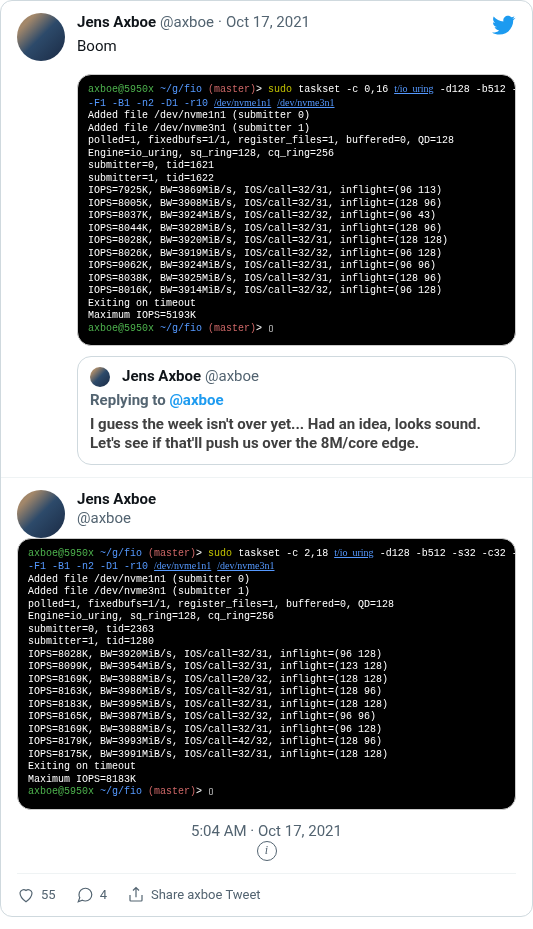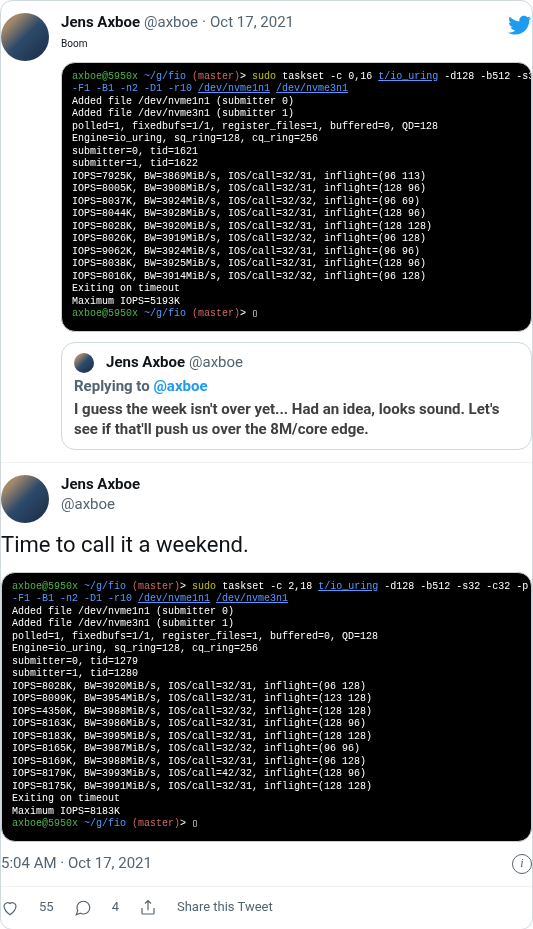--- a/index.html
+++ b/index.html
@@ -5,21 +5,21 @@
   * { margin: 0; padding: 0; box-sizing: border-box; }
   body {
     font-family: -apple-system, BlinkMacSystemFont, "Segoe UI", Roboto, Helvetica, Arial, sans-serif;
     background: #fff;
     color: #0f1419;
     width: 533px;
     font-size: 15px;
     line-height: 1.3;
   }
   .tweet {
-    padding: 12px 0;
+    padding: 12px 16px;
     border-bottom: 1px solid #eff3f4;
   }
   .tweet-header {
     display: flex;
     align-items: flex-start;
   }
   .avatar {
     width: 48px;
     height: 48px;
     border-radius: 50%;
@@ -48,22 +48,22 @@
   .handle, .dot, .date-inline {
     color: #536471;
   }
   .twitter-logo {
     width: 24px;
     height: 24px;
     fill: #1d9bf0;
   }
   .tweet-text {
     margin-top: 4px;
-    margin-bottom: 12px;
-    font-size: 10px;
+    margin-bottom: 18px;
+    font-size: 15px;
     color: #0f1419;
   }
   .large-text {
     font-size: 22px;
     line-height: 1.3;
     margin: 8px 0 12px 0;
   }
   .terminal {
     background: #000;
     border-radius: 14px;
@@ -73,21 +73,21 @@
     line-height: 1.25;
     color: #fff;
     white-space: pre;
     overflow: hidden;
     border: 1px solid #ccc;
   }
   .terminal .g { color: #4db24d; }
   .terminal .y { color: #c0c000; }
   .terminal .c { color: #5599ff; }
   .terminal .r { color: #cc6666; }
-  .terminal .u { text-decoration: underline; }
+  .terminal .u { text-decoration: underline; font-family: Liberation Serif, serif; }
   .quote {
     border: 1px solid #cfd9de;
     border-radius: 14px;
     margin-top: 10px;
     padding: 10px 12px;
   }
   .quote-header {
     display: flex;
     align-items: center;
     gap: 4px;
@@ -112,20 +112,21 @@
   }
   .stacked-name .display-name { display: block; }
   .stacked-name .handle { display: block; }
   .meta-row {
     color: #536471;
     font-size: 15px;
     margin-top: 12px;
     display: flex;
     align-items: center;
     justify-content: space-between;
+    flex-direction: column;
   }
   .info-icon {
     width: 20px; height: 20px;
     border: 1px solid #536471;
     border-radius: 50%;
     display: flex; align-items: center; justify-content: center;
     color: #536471;
     font-size: 12px;
     font-style: italic;
     font-family: serif;
@@ -135,21 +136,21 @@
     align-items: center;
     gap: 20px;
     color: #536471;
     margin-top: 12px;
     padding-top: 12px;
     border-top: 1px solid #eff3f4;
   }
   .action {
     display: flex;
     align-items: center;
-    gap: 20px;
+    gap: 6px;
     font-size: 13px;
   }
   .action svg {
     width: 18px; height: 18px;
     fill: none;
     stroke: #536471;
     stroke-width: 1.6;
   }
   .indent-block { margin-left: 60px; }
   .outer { border: 1px solid #cfd9de; border-radius: 12px; overflow: hidden; }
@@ -180,21 +181,21 @@
     <div class="terminal"><span class="g">axboe@5950x</span> <span class="c">~/g/fio</span> <span class="r">(master)</span>&gt; <span class="y">sudo</span> <span>taskset -c 0,16</span> <span class="c u">t/io_uring</span> <span>-d128 -b512 -s32 -c32 -p</span>
 <span class="c">-F1 -B1 -n2 -D1 -r10</span> <span class="c u">/dev/nvme1n1</span> <span class="c u">/dev/nvme3n1</span>
 <span>Added file /dev/nvme1n1 (submitter 0)</span>
 <span>Added file /dev/nvme3n1 (submitter 1)</span>
 <span>polled=1, fixedbufs=1/1, register_files=1, buffered=0, QD=128</span>
 <span>Engine=io_uring, sq_ring=128, cq_ring=256</span>
 <span>submitter=0, tid=1621</span>
 <span>submitter=1, tid=1622</span>
 <span>IOPS=7925K, BW=3869MiB/s, IOS/call=32/31, inflight=(96 113)</span>
 <span>IOPS=8005K, BW=3908MiB/s, IOS/call=32/31, inflight=(128 96)</span>
-<span>IOPS=8037K, BW=3924MiB/s, IOS/call=32/32, inflight=(96 69)</span>
+<span>IOPS=8037K, BW=3924MiB/s, IOS/call=32/32, inflight=(96 43)</span>
 <span>IOPS=8044K, BW=3928MiB/s, IOS/call=32/31, inflight=(128 96)</span>
 <span>IOPS=8028K, BW=3920MiB/s, IOS/call=32/31, inflight=(128 128)</span>
 <span>IOPS=8026K, BW=3919MiB/s, IOS/call=32/32, inflight=(96 128)</span>
 <span>IOPS=9062K, BW=3924MiB/s, IOS/call=32/31, inflight=(96 96)</span>
 <span>IOPS=8038K, BW=3925MiB/s, IOS/call=32/31, inflight=(128 96)</span>
 <span>IOPS=8016K, BW=3914MiB/s, IOS/call=32/32, inflight=(96 128)</span>
 <span>Exiting on timeout</span>
 <span>Maximum IOPS=5193K</span>
 <span class="g">axboe@5950x</span> <span class="c">~/g/fio</span> <span class="r">(master)</span>&gt; <span>▯</span></div>
 
@@ -212,33 +213,32 @@
 
 <div class="tweet" style="border-bottom:none;">
   <div class="second-tweet-header">
     <span class="avatar"></span>
     <div class="stacked-name">
       <span class="display-name">Jens Axboe</span>
       <span class="handle">@axboe</span>
     </div>
   </div>
 
-  <div class="large-text">Time to call it a weekend.</div>
 
   <div class="terminal"><span class="g">axboe@5950x</span> <span class="c">~/g/fio</span> <span class="r">(master)</span>&gt; <span class="y">sudo</span> <span>taskset -c 2,18</span> <span class="c u">t/io_uring</span> <span>-d128 -b512 -s32 -c32 -p</span>
 <span class="c">-F1 -B1 -n2 -D1 -r10</span> <span class="c u">/dev/nvme1n1</span> <span class="c u">/dev/nvme3n1</span>
 <span>Added file /dev/nvme1n1 (submitter 0)</span>
 <span>Added file /dev/nvme3n1 (submitter 1)</span>
 <span>polled=1, fixedbufs=1/1, register_files=1, buffered=0, QD=128</span>
 <span>Engine=io_uring, sq_ring=128, cq_ring=256</span>
-<span>submitter=0, tid=1279</span>
+<span>submitter=0, tid=2363</span>
 <span>submitter=1, tid=1280</span>
 <span>IOPS=8028K, BW=3920MiB/s, IOS/call=32/31, inflight=(96 128)</span>
 <span>IOPS=8099K, BW=3954MiB/s, IOS/call=32/31, inflight=(123 128)</span>
-<span>IOPS=4350K, BW=3988MiB/s, IOS/call=32/32, inflight=(128 128)</span>
+<span>IOPS=8169K, BW=3988MiB/s, IOS/call=20/32, inflight=(128 128)</span>
 <span>IOPS=8163K, BW=3986MiB/s, IOS/call=32/31, inflight=(128 96)</span>
 <span>IOPS=8183K, BW=3995MiB/s, IOS/call=32/31, inflight=(128 128)</span>
 <span>IOPS=8165K, BW=3987MiB/s, IOS/call=32/32, inflight=(96 96)</span>
 <span>IOPS=8169K, BW=3988MiB/s, IOS/call=32/31, inflight=(96 128)</span>
 <span>IOPS=8179K, BW=3993MiB/s, IOS/call=42/32, inflight=(128 96)</span>
 <span>IOPS=8175K, BW=3991MiB/s, IOS/call=32/31, inflight=(128 128)</span>
 <span>Exiting on timeout</span>
 <span>Maximum IOPS=8183K</span>
 <span class="g">axboe@5950x</span> <span class="c">~/g/fio</span> <span class="r">(master)</span>&gt; <span>▯</span></div>
 
@@ -261,18 +261,18 @@
     <div class="action">
       <svg viewBox="0 0 24 24">
             <path d="M21 11.5a8.38 8.38 0 0 1-8.5 8.5 8.5 8.5 0 0 1-4-1L3 21l2-5.5a8.38 8.38 0 0 1-1-4A8.5 8.5 0 0 1 12.5 3 8.38 8.38 0 0 1 21 11.5z"></path>
           </svg>
       <span>4</span>
     </div>
     <div class="action">
       <svg viewBox="0 0 24 24">
             <path d="M4 12v7a1 1 0 0 0 1 1h14a1 1 0 0 0 1-1v-7M16 6l-4-4-4 4M12 2v13"></path>
           </svg>
-      <span>Share this Tweet</span>
+      <span>Share axboe Tweet</span>
     </div>
   </div>
 </div>
 
 </div>
 
 </body></html>

